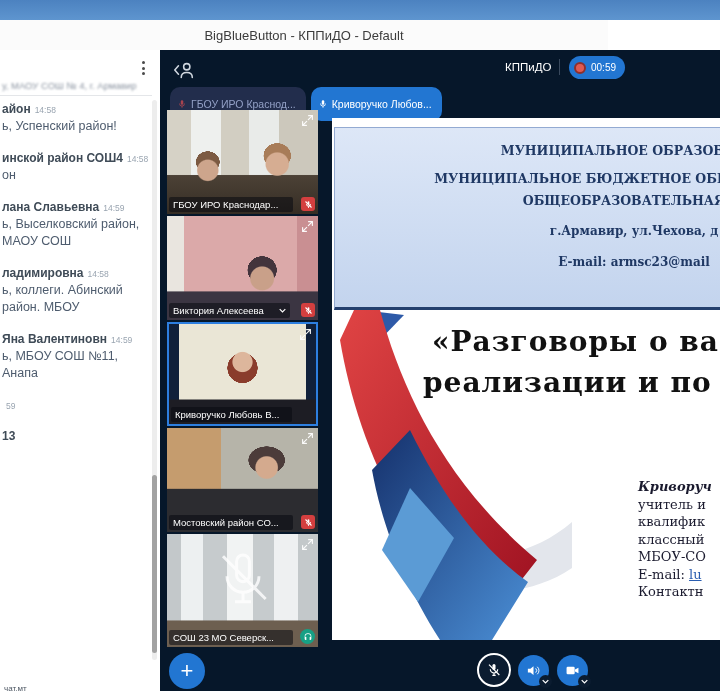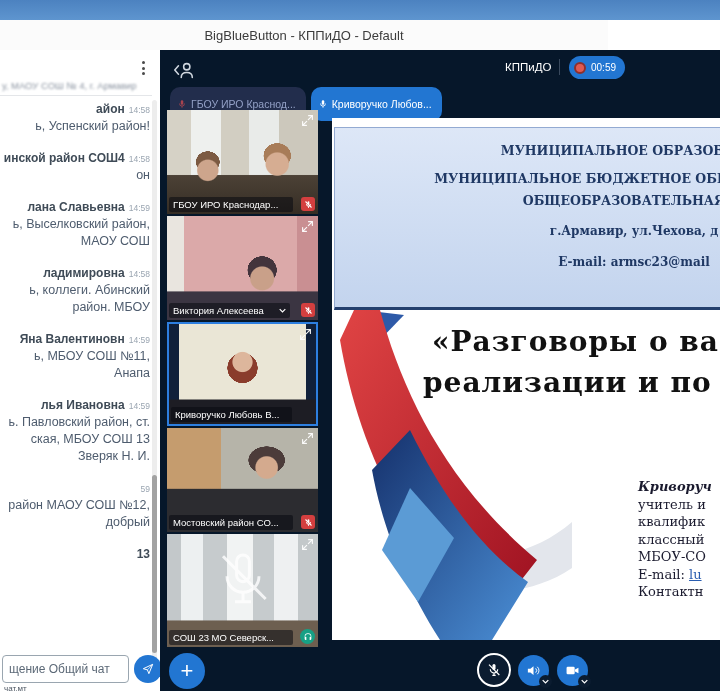--- a/index.html
+++ b/index.html
@@ -18,21 +18,21 @@
   .main{position:absolute;left:160px;top:0;width:560px;height:641px;background:var(--dark_bg);overflow:hidden;}
 
   
   .kebab{position:absolute;top:8px;right:10px;width:14px;height:20px;display:flex;
     flex-direction:column;align-items:center;justify-content:center;gap:2.5px;cursor:pointer;}
   .kebab i{width:3px;height:3px;border-radius:50%;background:#4a4a4a;}
   .pinned-line{position:absolute;left:2px;top:30px;font-size:9.5px;color:#8a93a0;
     white-space:nowrap;filter:blur(0.8px);}
   .side-divider{position:absolute;left:0;top:45px;width:152px;height:1px;background:#e4e6e9;}
   .messages{position:absolute;left:2px;top:52px;right:10px;bottom:92px;overflow:hidden;}
-  .msg{margin-bottom:16px;text-align:right;}
+  .msg{margin-bottom:16px;}
   .msg-head{font-size:12px;line-height:14px;margin-bottom:1px;}
   .msg-name{font-weight:bold;color:#3f4b57;}
   .msg-time{font-size:8.5px;color:#9aa5b1;margin-left:4px;}
   .msg-body{font-size:12.5px;line-height:17px;color:#4e5c6e;white-space:pre-line;}
   .scroll-track{position:absolute;right:3px;top:50px;width:5px;height:560px;background:#ededed;border-radius:3px;}
   .scroll-thumb{position:absolute;right:3px;top:425px;width:5px;height:178px;background:#a2a2a2;border-radius:3px;cursor:grab;}
   .chat-input-row{position:absolute;left:2px;bottom:8px;width:158px;height:28px;}
   .chat-input{position:absolute;left:0;top:0;width:127px;height:28px;border:1px solid #9aa6b0;
     border-radius:4px;padding:0 6px;font-size:12px;color:#4e5c6e;outline:none;}
   .chat-input::placeholder{color:#5c6977;opacity:1;}
@@ -182,59 +182,40 @@
           <div class="msg-body">ь, коллеги. Абинский район. МБОУ</div>
         </div>
 
         <div class="msg">
           <div class="msg-head">
             <span class="msg-name">Яна Валентиновн</span><span class="msg-time">14:59</span>
           </div>
           <div class="msg-body">ь, МБОУ СОШ №11, Анапа</div>
         </div>
 
-        <div class="msg">
-          <div class="msg-head">
-            <span class="msg-name">лья Ивановна</span><span class="msg-time">14:59</span>
-          </div>
-          <div class="msg-body">ь. Павловский район, ст.
-ская, МБОУ СОШ 13 Зверяк Н. И.</div>
-        </div>
 
 
         <div class="msg">
           <div class="msg-head">
             <span class="msg-name"></span><span class="msg-time">59</span>
           </div>
-          <div class="msg-body">район МАОУ СОШ №12, добрый</div>
         </div>
 
         <div class="msg">
           <div class="msg-head">
             <span class="msg-name">13</span>
           </div>
 
         </div>
 
       </div>
 
     <div class="scroll-track"></div>
     <div class="scroll-thumb"></div>
 
-    <div class="chat-input-row">
-      <input class="chat-input" type="text" placeholder="щение Общий чат" style="">
-      <button class="send-btn">
-        <span style="display:flex">
-          <svg width="14" height="14" viewBox="0 0 24 24">
-              <path d="M4 11.5 L20 4 L13.5 20 L11 13.5 Z" fill="none" stroke="#fff" stroke-width="1.7" stroke-linejoin="round"></path>
-              <line x1="11" y1="13.5" x2="20" y2="4" stroke="#fff" stroke-width="1.2"></line>
-            </svg>
-        </span>
-      </button>
-    </div>
     <div class="footer-blur">чат.мт</div>
   </div>
 
   <div class="main">
 
     <div class="toggle-userlist">
       <span style="display:flex">
         <svg width="24" height="22" viewBox="0 0 26 22" fill="none" stroke="#cfd6de" stroke-width="1.7" stroke-linecap="round" stroke-linejoin="round">
           <polyline points="7,6.5 3,11 7,15.5"></polyline>
           <circle cx="16" cy="7.5" r="3.4"></circle>

